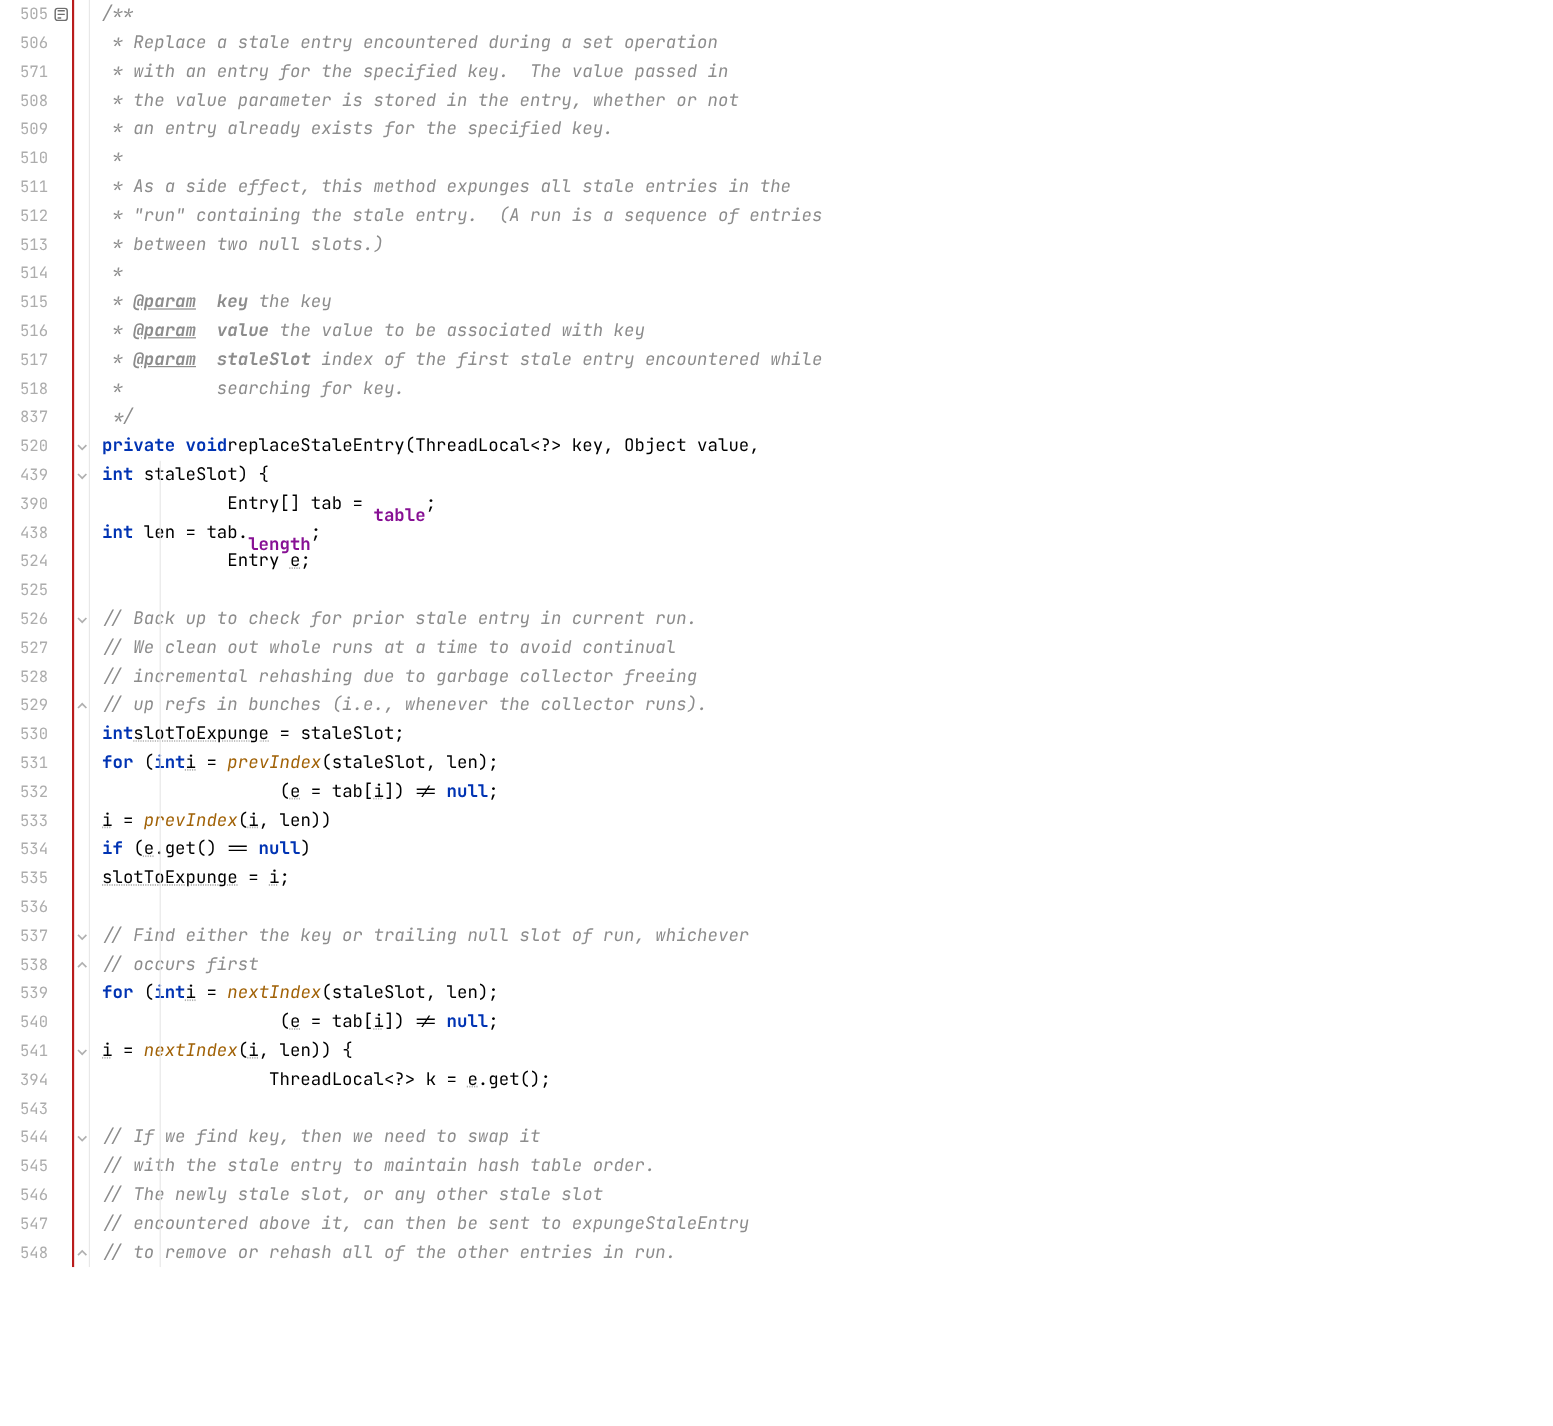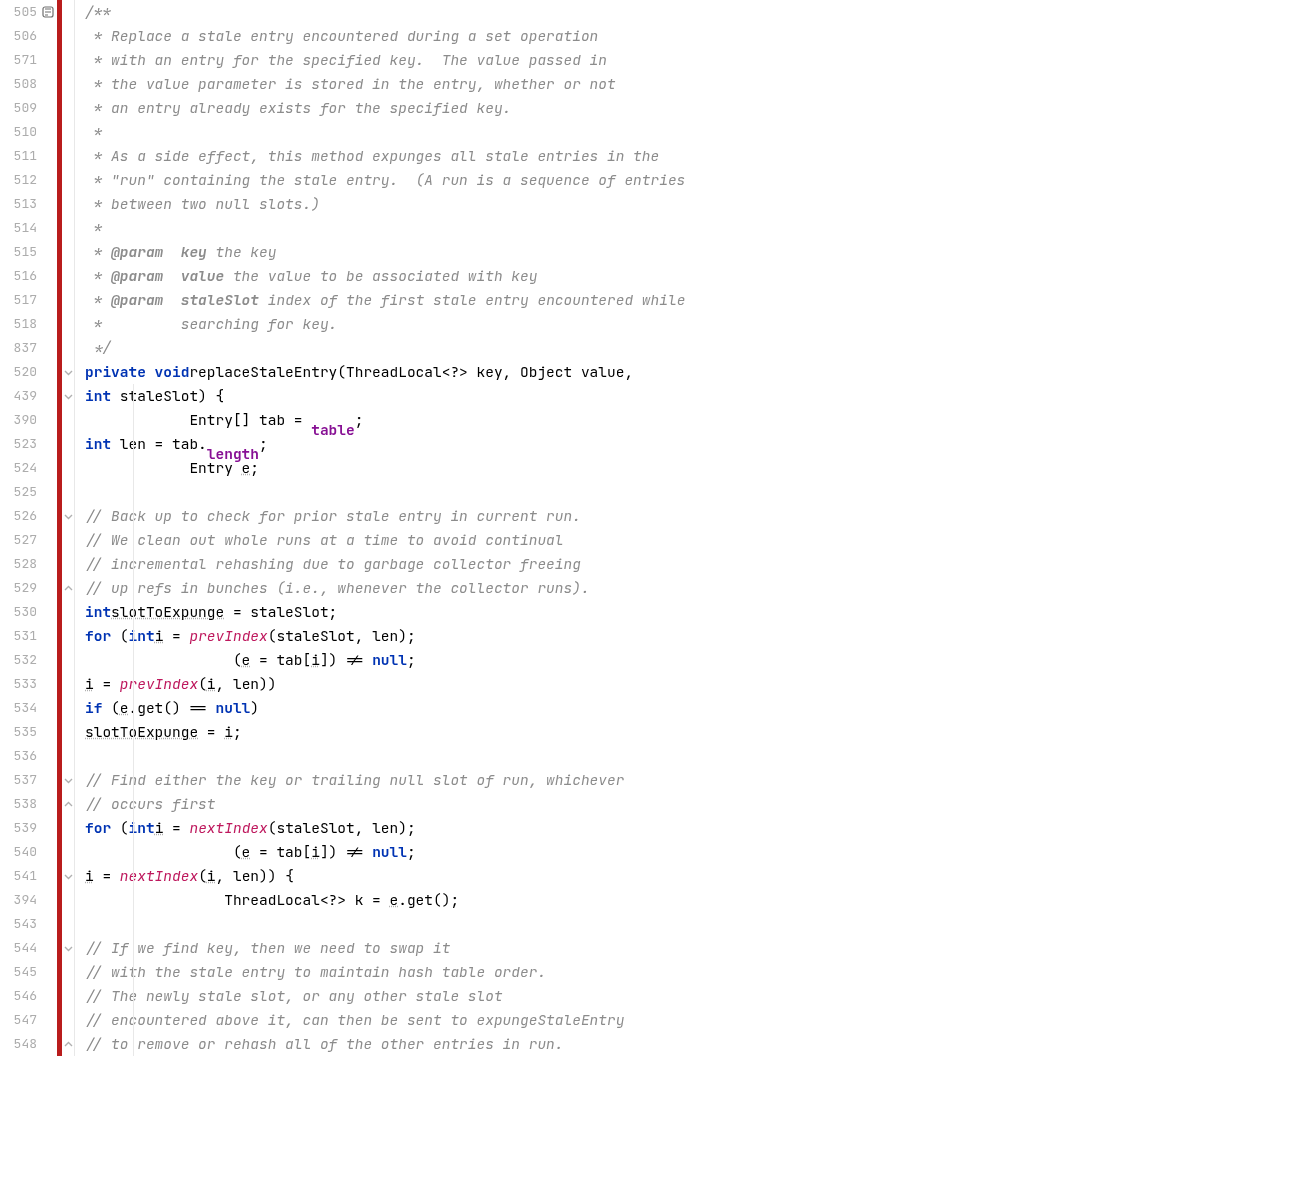--- a/index.html
+++ b/index.html
@@ -7,21 +7,21 @@
     font-family: "JetBrains Mono", "Consolas", "Menlo", monospace;
     font-size: 14.5px;
     background: #ffffff;
     color: #000000;
     display: flex;
     line-height: 24px;
     overflow: hidden;
   }
   .gutter {
     background: #ffffff;
-    border-right: 5px solid #b91c1c;
+    border-right: 2px solid #b91c1c;
     display: flex;
     flex-direction: column;
     user-select: none;
     width: 62px;
     flex-shrink: 0;
   }
   .gutter-row {
     height: 24px;
     display: flex;
     align-items: center;
@@ -74,25 +74,25 @@
   .guide {
     position: absolute;
     top: 0;
     bottom: 0;
     width: 1px;
     background: #e8e8e8;
   }
   .g1 { left: 58px; }
   
   .c-comment { color: #8c8c8c; font-style: italic; }
-  .c-doctag { color: #8c8c8c; font-style: italic; font-weight: bold; }
+  .c-doctag { color: #8c8c8c; font-style: italic; font-weight: bold; text-decoration: underline; }
   .c-docparam { color: #8c8c8c; font-style: italic; font-weight: bold; }
   .c-keyword { color: #0033b3; font-weight: bold; }
   .c-method { color: #000000; }
-  .c-methoditalic { color: #be185d; font-style: italic; }
+  .c-methoditalic { color: #a16207; font-style: italic; }
   .c-field { color: #871094; font-weight: bold; margin-top: 20px; }
   .c-brace { color: #000000; }
   .c-varu { color: #000000; text-decoration: underline dotted #b0b0b0; }
   .c-null { color: #0033b3; font-weight: bold; }
 </style>
 </head>
 <body>
 
 <div class="gutter">
     <div class="gutter-row">505<span class="gutter-icon">
@@ -111,21 +111,21 @@
     <div class="gutter-row">513</div>
     <div class="gutter-row">514</div>
     <div class="gutter-row">515</div>
     <div class="gutter-row">516</div>
     <div class="gutter-row">517</div>
     <div class="gutter-row">518</div>
     <div class="gutter-row">837</div>
     <div class="gutter-row">520</div>
     <div class="gutter-row">439</div>
     <div class="gutter-row">390</div>
-    <div class="gutter-row">523</div>
+    <div class="gutter-row">438</div>
     <div class="gutter-row">524</div>
     <div class="gutter-row">525</div>
     <div class="gutter-row">526</div>
     <div class="gutter-row">527</div>
     <div class="gutter-row">528</div>
     <div class="gutter-row">529</div>
     <div class="gutter-row">530</div>
     <div class="gutter-row">531</div>
     <div class="gutter-row">532</div>
     <div class="gutter-row">533</div>

